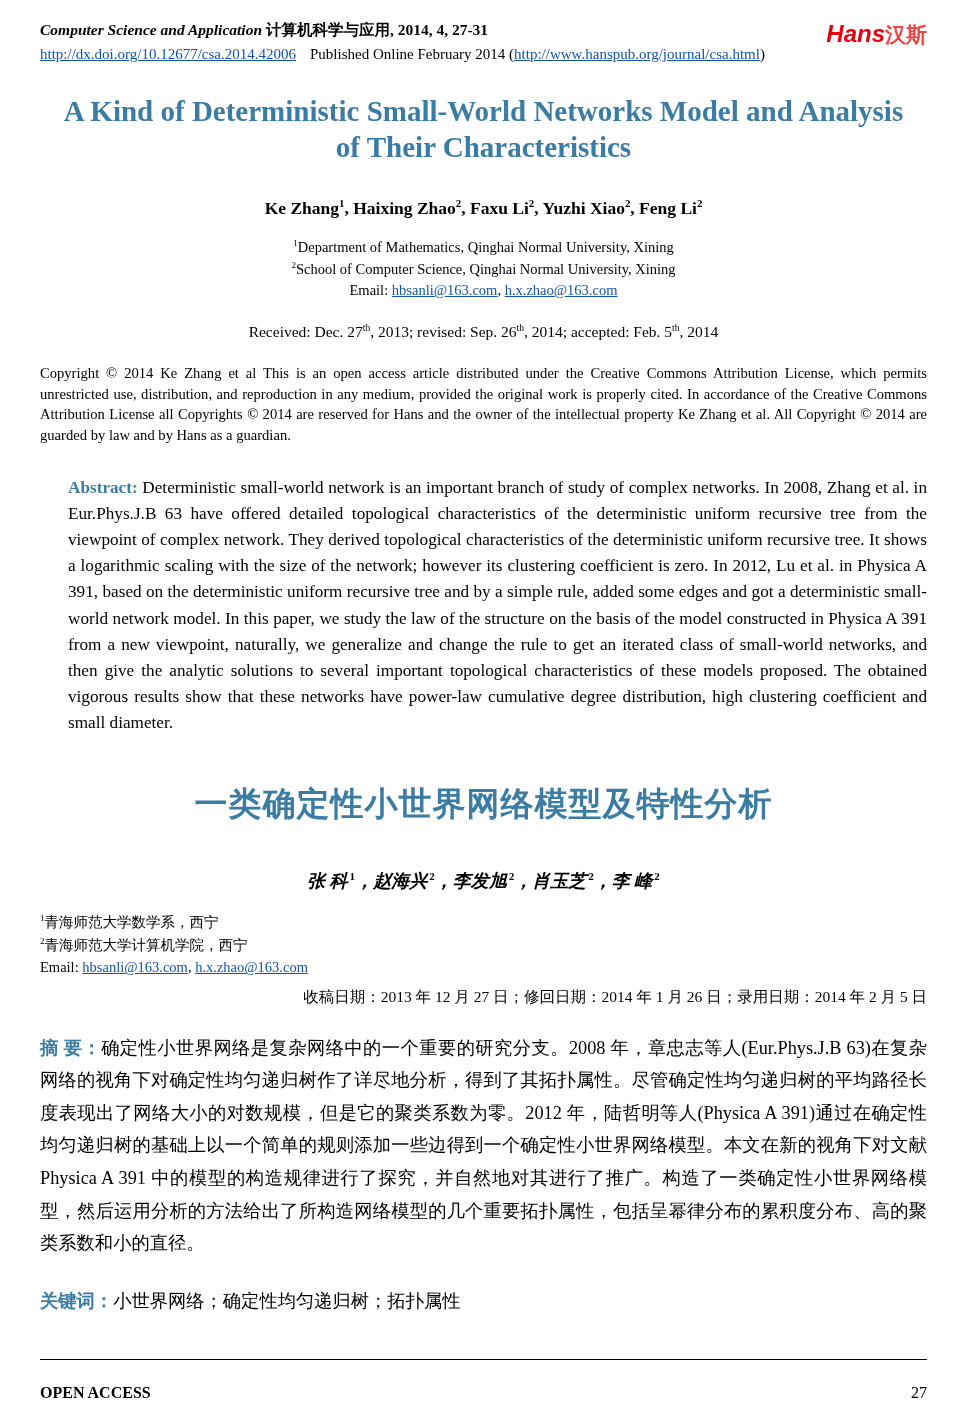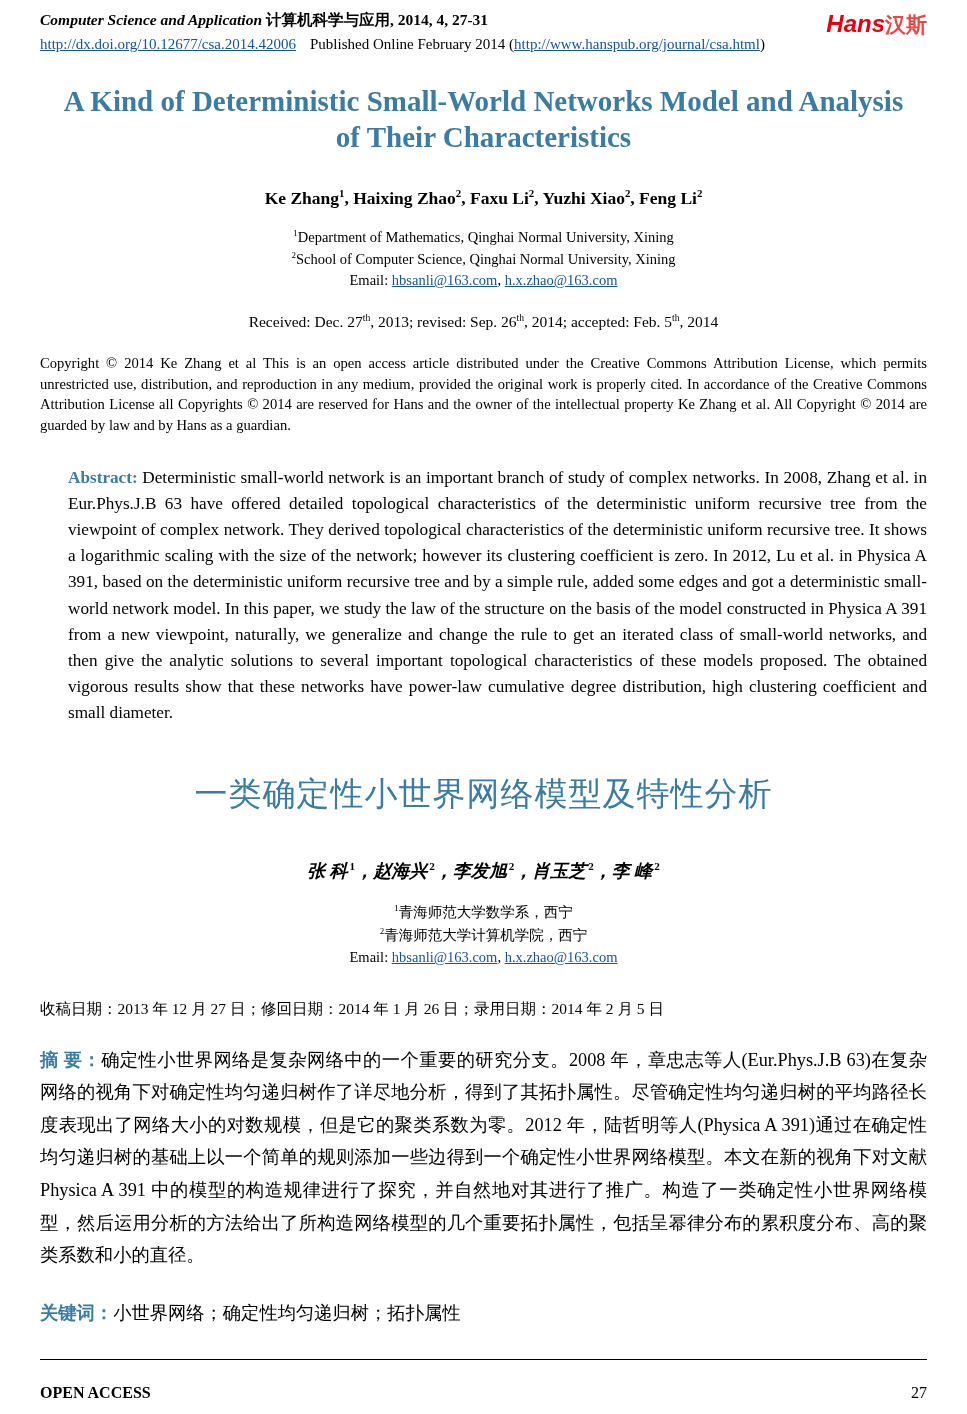--- a/index.html
+++ b/index.html
@@ -1,18 +1,18 @@
 <!DOCTYPE html>
 <html><head>
 <meta charset="utf-8">
 <style>
   html,body{margin:0;padding:0;}
   body{width:967px;height:1414px;background:#ffffff;color:#000;
        font-family:"Liberation Serif",serif;position:relative;overflow:hidden;}
-  .page{padding:10px 40px 0 40px;}
+  .page{padding:20px 40px 0 40px;}
 
   .header{display:flex;justify-content:space-between;align-items:flex-start;}
   .journal-line{font-size:15.5px;}
   .j-en{font-weight:bold;font-style:italic;}
   .j-zh{font-weight:bold;}
   .doi-line{font-size:15px;margin-top:5px;}
   a.link{color:#1454a8;text-decoration:underline;cursor:pointer;}
   .pub-text{margin-left:14px;}
   .logo{white-space:nowrap;line-height:1;padding-top:2px;}
   .logo-hans{color:#e8000f;font-weight:bold;font-style:italic;font-size:24px;
@@ -25,25 +25,25 @@
   .authors{margin-top:32px;text-align:center;font-size:17.5px;font-weight:bold;}
   sup{font-size:0.62em;}
   .affils{margin-top:16px;text-align:center;font-size:14.5px;line-height:1.5;}
   .received{margin-top:20px;text-align:center;font-size:15.5px;}
   .copyright{margin-top:22px;font-size:14.6px;line-height:1.4;text-align:justify;}
   .abstract{margin-top:30px;font-size:17.2px;line-height:1.52;text-align:justify;margin-left:28px;}
   .accent-label{font-weight:bold;color:#3a7ca3;}
   .keywords{margin-top:28px;font-size:17.2px;line-height:1.5;}
 
   h2.cn-title{margin:46px 0 8px;text-align:center;font-size:33px;color:#3a7ca3;
-              font-family:"Liberation Sans",sans-serif;font-weight:normal;letter-spacing:1px;}
+              font-family:"Liberation Sans",sans-serif;font-weight:bold;letter-spacing:1px;}
   .cn-authors{margin-top:42px;text-align:center;font-size:18px;font-weight:bold;font-style:italic;}
   .cn-authors sup{font-style:normal;margin-left:2px;}
-  .cn-affils{margin-top:16px;text-align:center;font-size:14.5px;line-height:1.55;}
-  .cn-dates{margin-top:30px;text-align:left;font-size:15.5px;}
+  .cn-affils{margin-top:16px;text-align:left;font-size:14.5px;line-height:1.55;}
+  .cn-dates{margin-top:8px;text-align:right;font-size:15.5px;}
   .cn-abstract{margin-top:24px;font-size:18.3px;line-height:1.78;text-align:justify;}
   .cn-keywords{margin-top:28px;font-size:18.3px;}
 
   .footer{position:absolute;left:40px;right:40px;bottom:12px;border-top:1.5px solid #000;
           padding-top:24px;display:flex;justify-content:space-between;font-size:16px;}
   .footer .oa{font-weight:bold;}
 </style>
 </head>
 <body>
 

